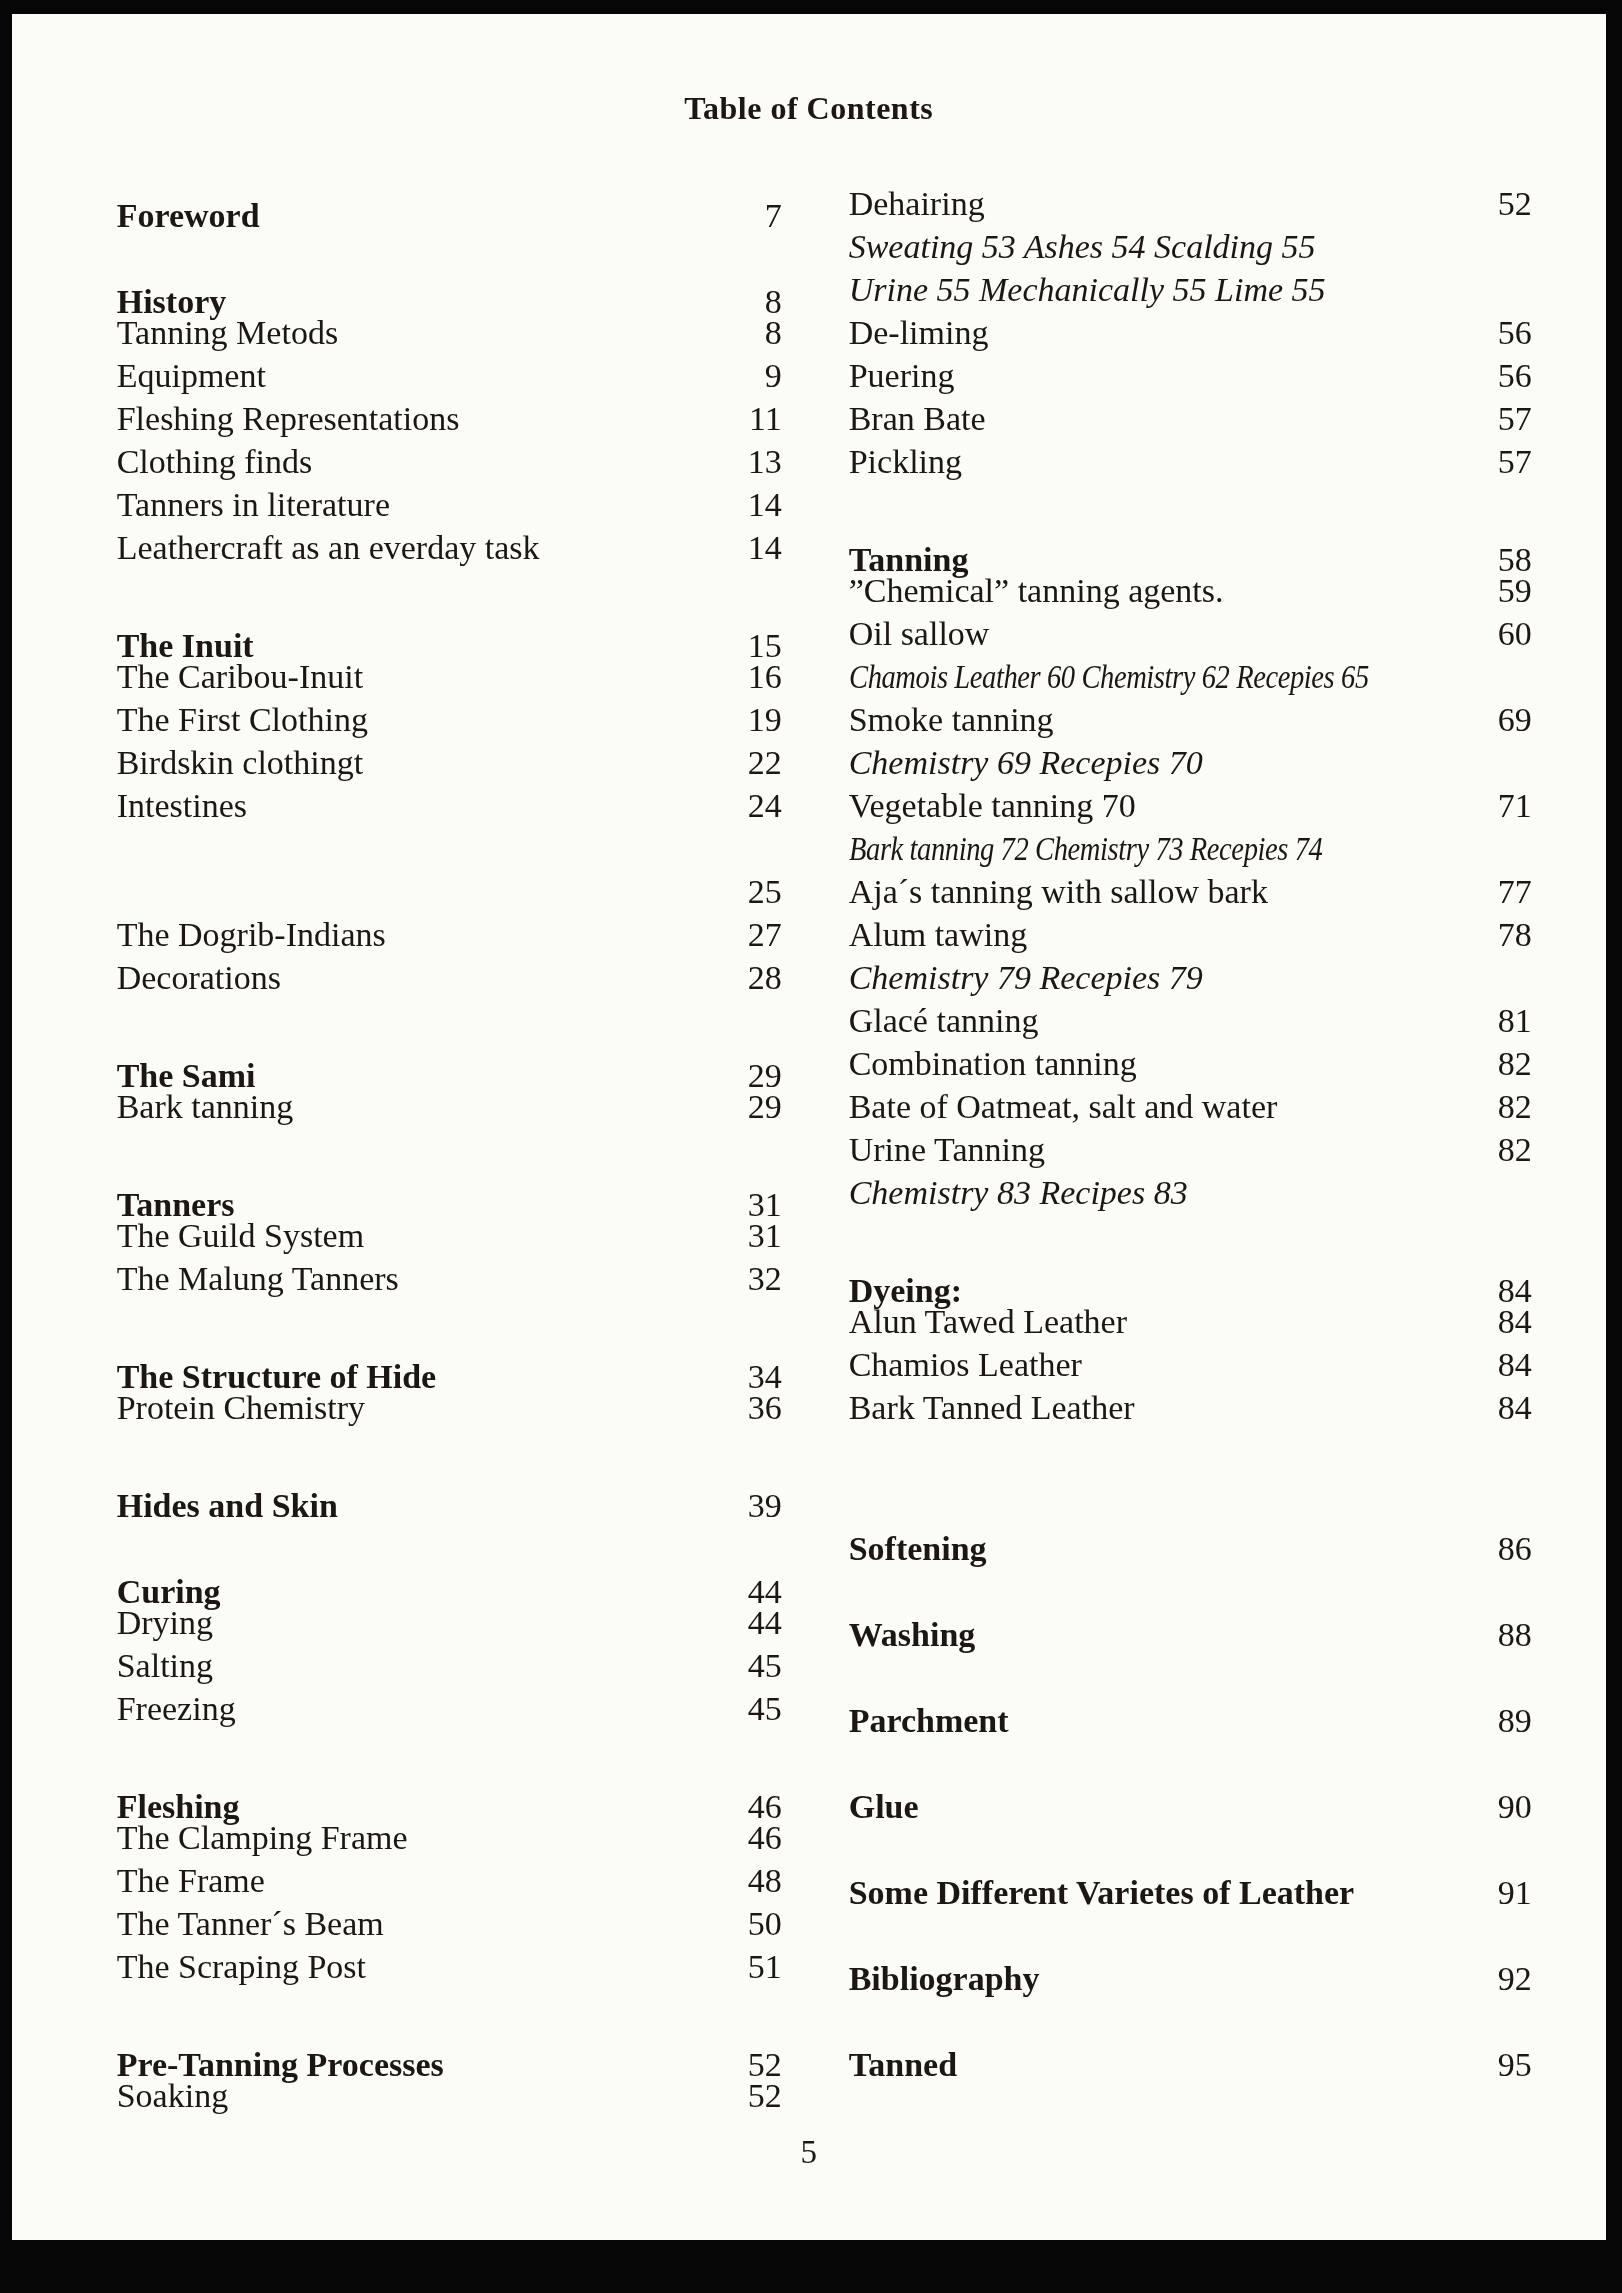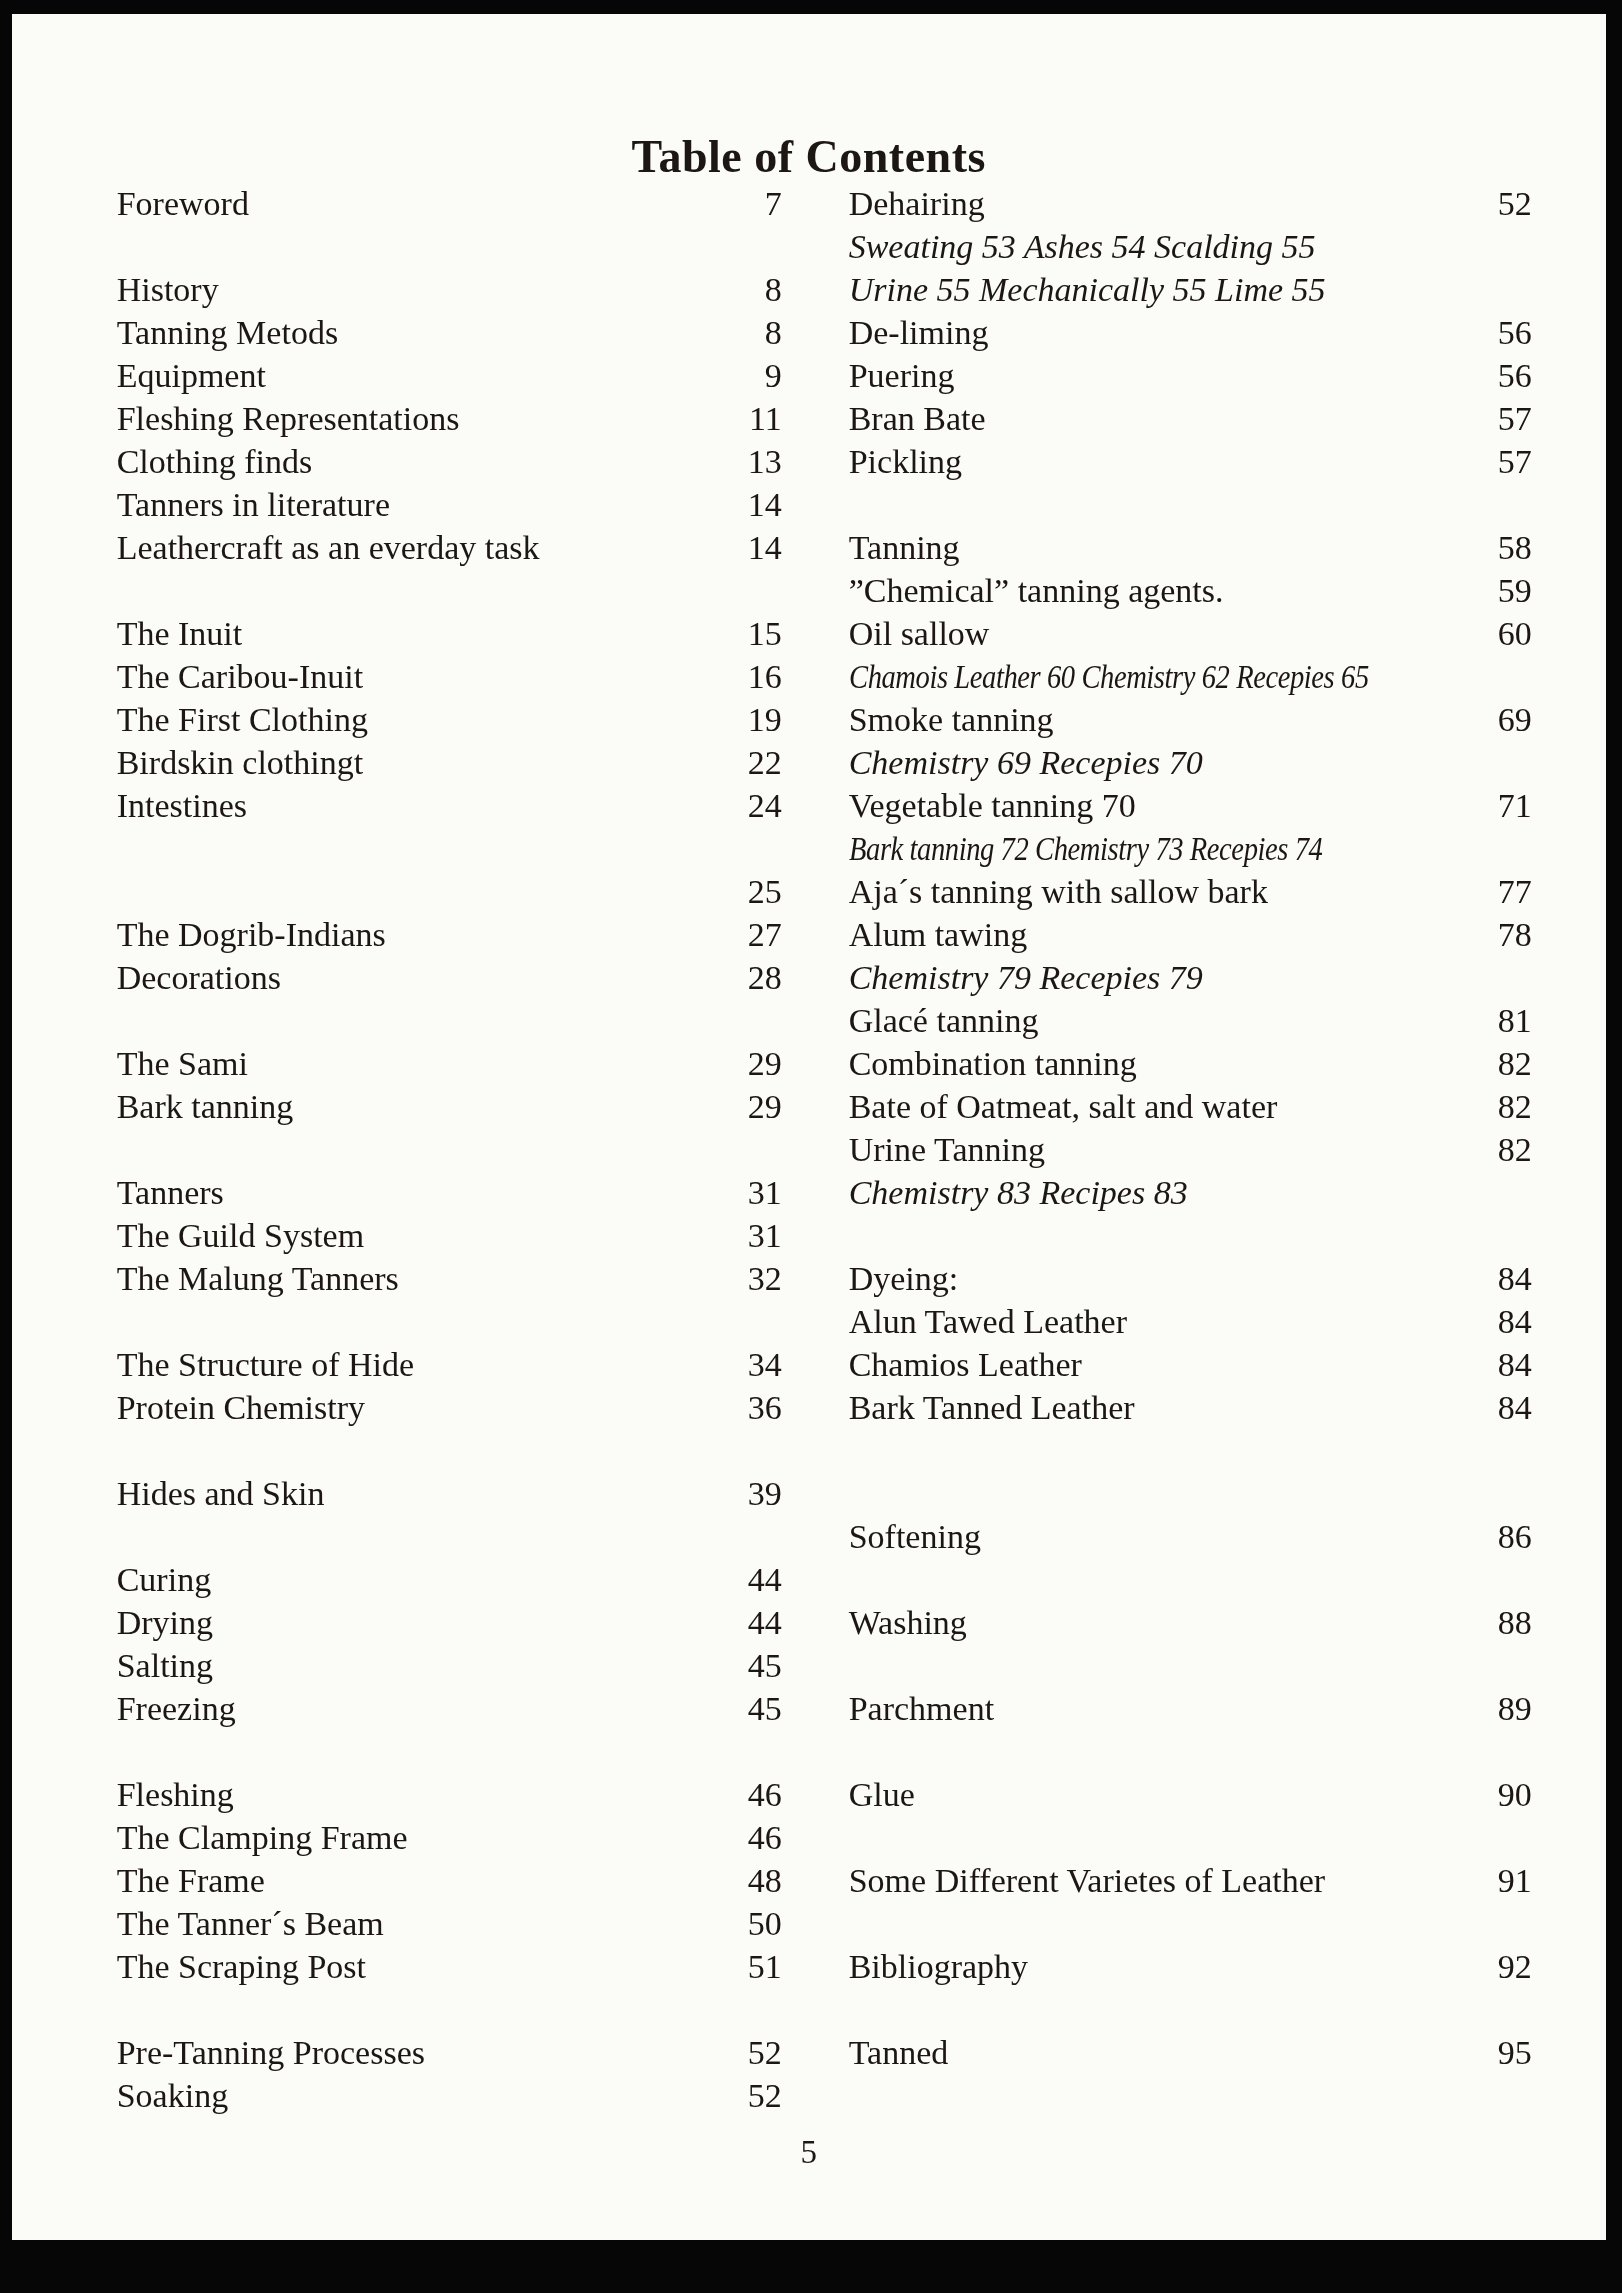--- a/index.html
+++ b/index.html
@@ -19,24 +19,23 @@
     height: 2226px;
     background: #fbfbf8;
     color: #1c1712;
   }
   .title {
     position: absolute;
     top: 76px;
     left: 0;
     width: 100%;
     text-align: center;
-    font-size: 46px;
+    font-size: 32px;
     font-weight: bold;
     letter-spacing: 0.5px;
-    margin-top: 40px;
   }
   .col {
     position: absolute;
     top: 168px;
   }
   .col-left  { left: 105px; width: 665px; }
   .col-right { left: 837px; width: 683px; }
   .row {
     display: flex;
     align-items: baseline;
@@ -46,21 +45,21 @@
     white-space: nowrap;
   }
   .row.spacer { height: 43px; }
   .row .label { flex: 0 1 auto; }
   .row .num {
     margin-left: auto;
     font-weight: normal;
     font-style: normal;
     padding-left: 11.7px;
   }
-  .row.bold .label { font-weight: normal; }
+  .row.bold .label { font-weight: bold; margin-top: 12px; }
   .row.italic .label { font-style: italic; text-align: right; }
   .row.italic-condensed .label {
     font-style: italic;
     display: inline-block;
     transform: scaleX(0.84);
     transform-origin: 0 60%;
     letter-spacing: -0.5px;
   }
   .footer {
     position: absolute;

